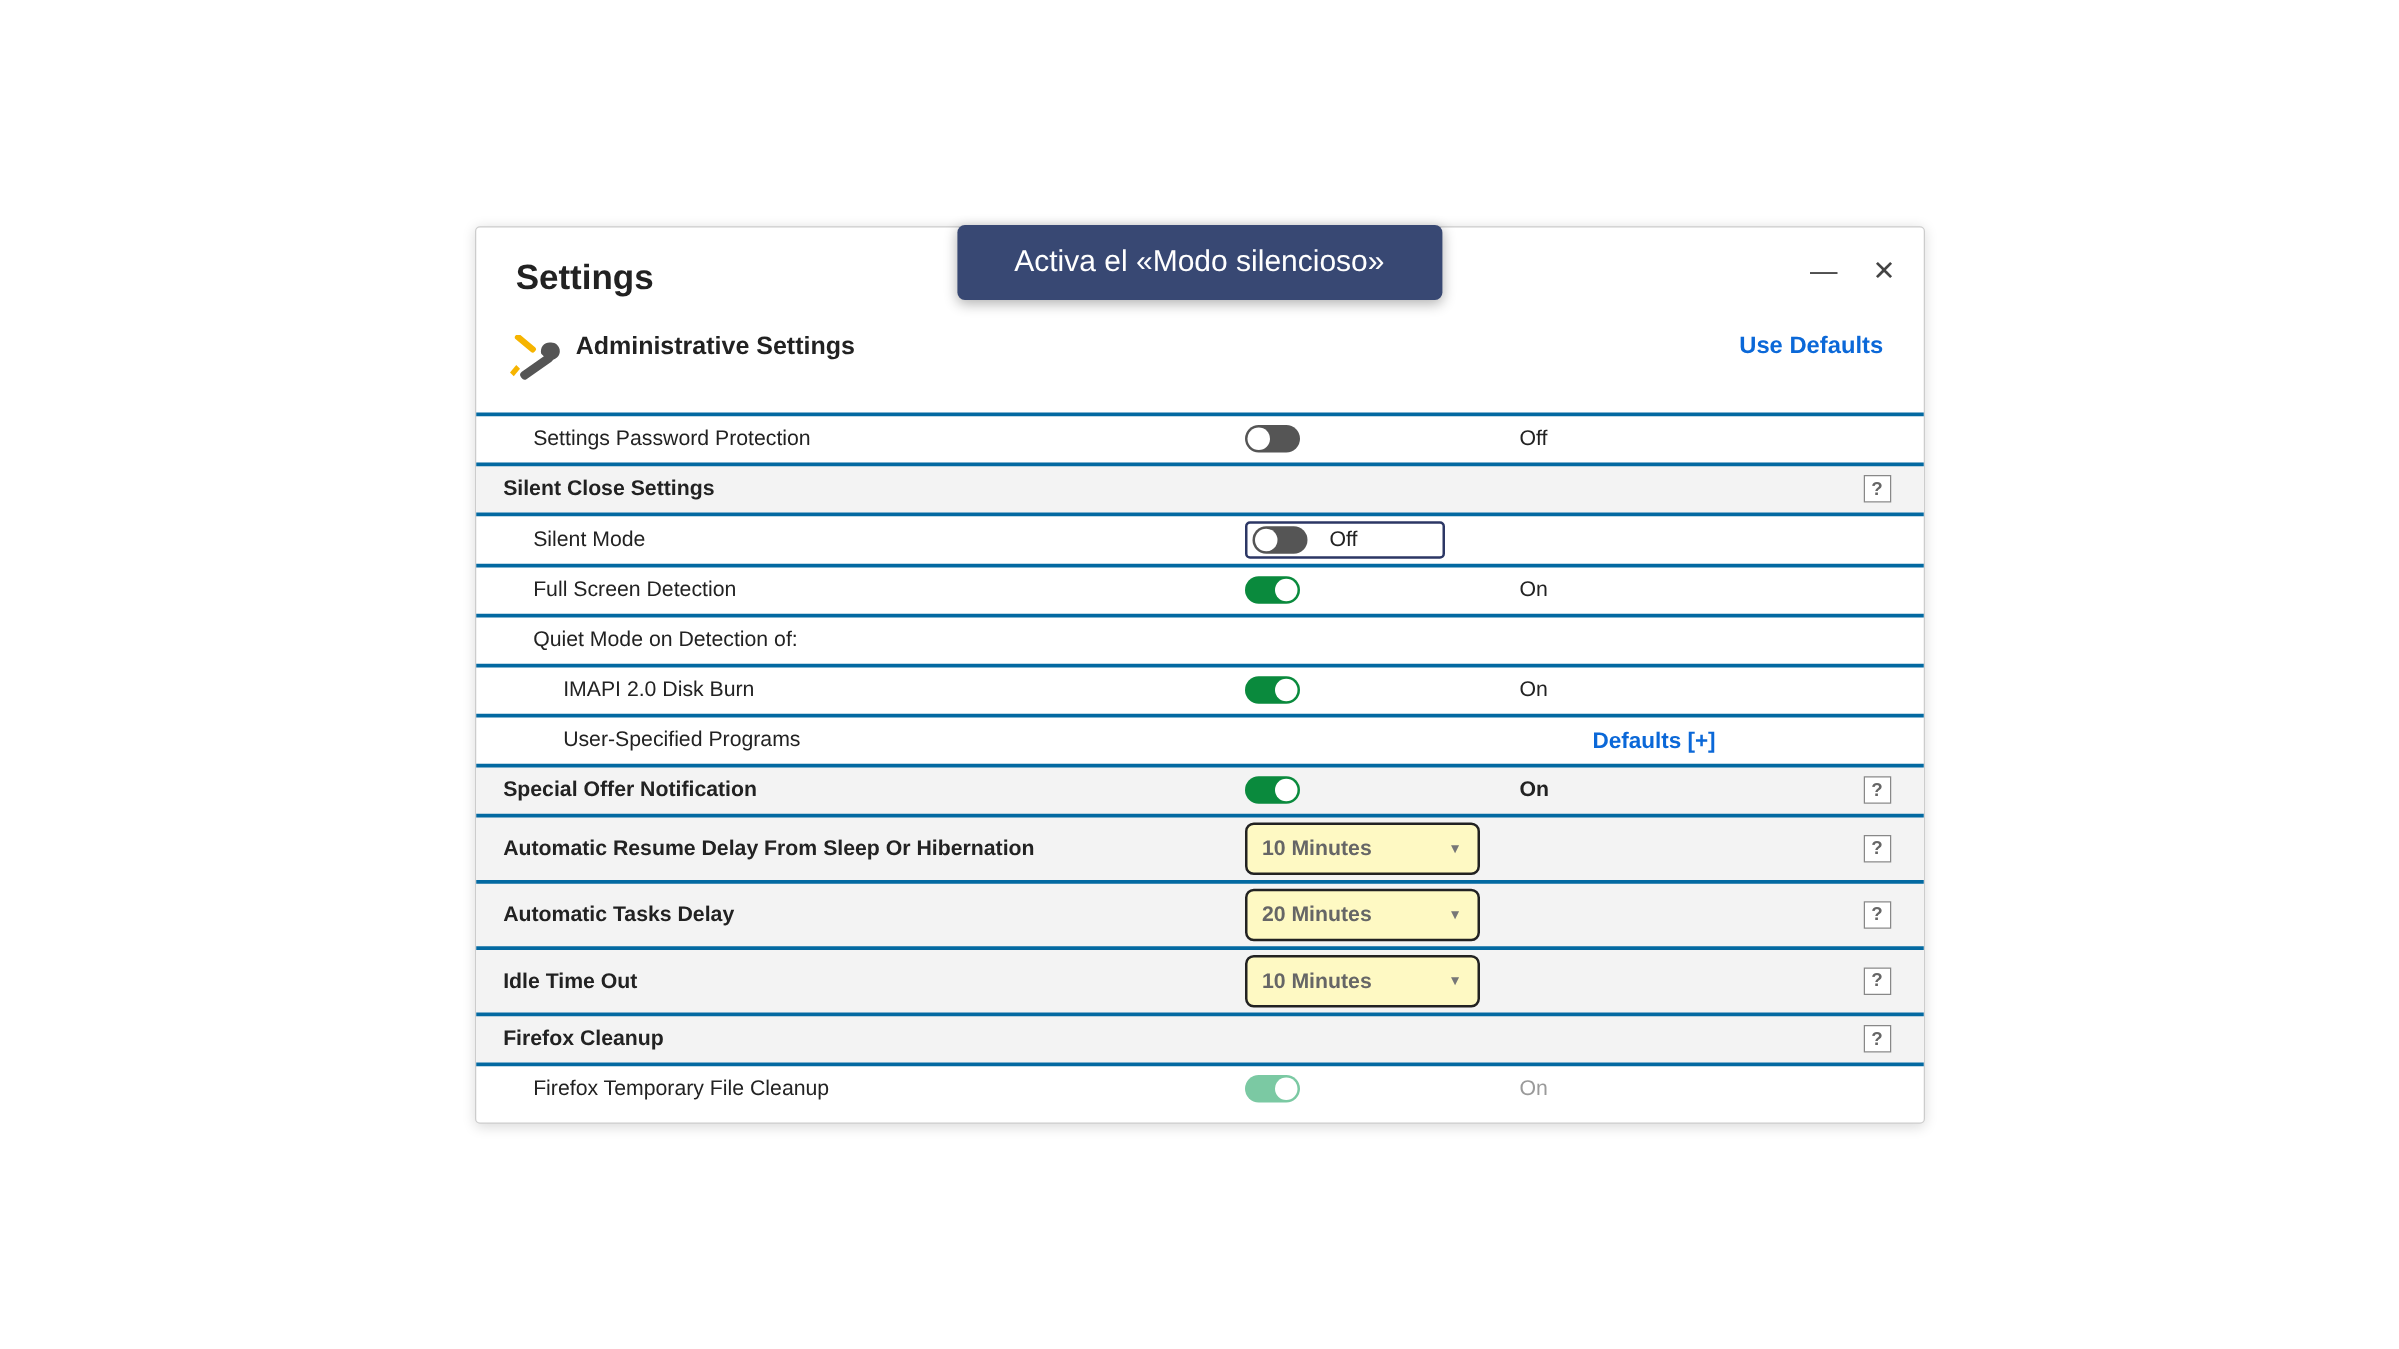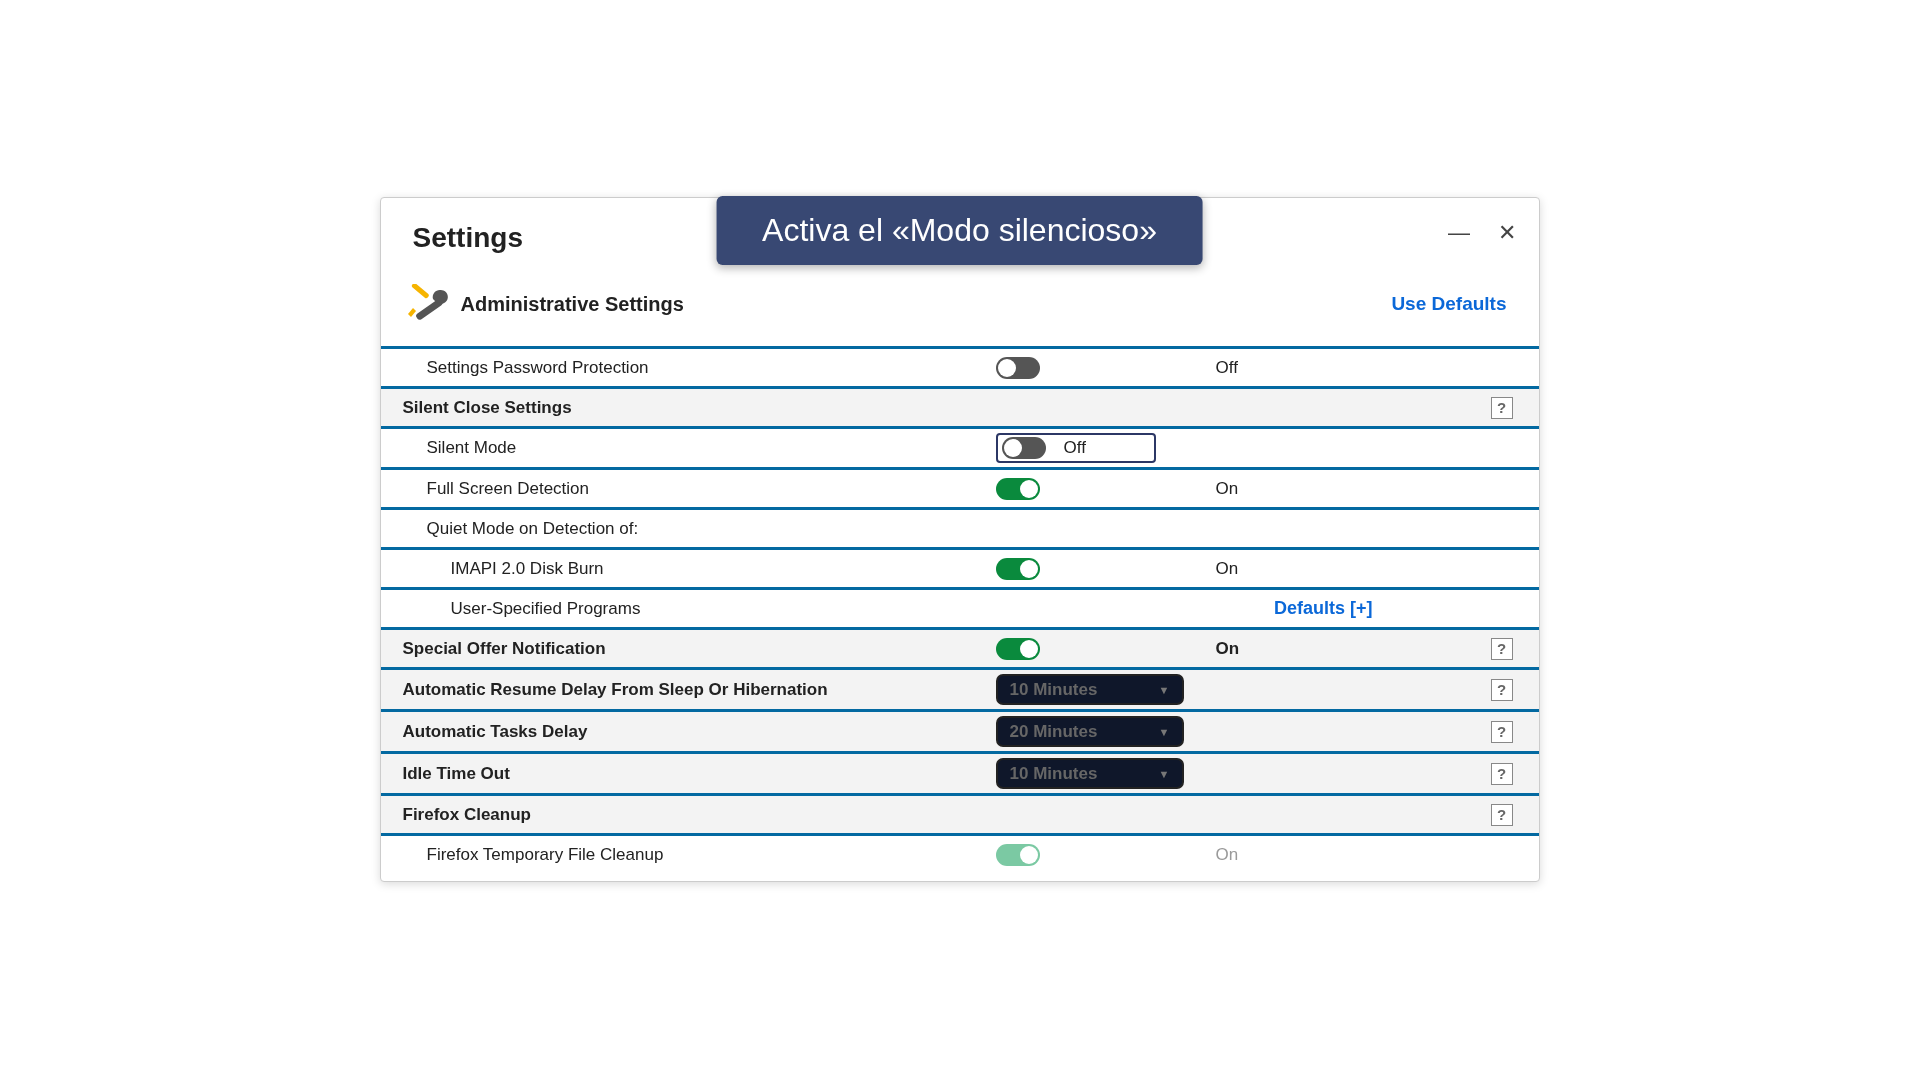--- a/index.html
+++ b/index.html
@@ -44,31 +44,31 @@
     color: #444;
   }
   .win-controls span { cursor: pointer; line-height: 1; }
   .callout {
     position: absolute;
     top: -2px;
     left: 50%;
     transform: translateX(-50%);
     background: #384873;
     color: #fff;
-    font-size: 32px;
+    font-size: 24px;
     font-weight: 500;
     padding: 16px 46px;
     border-radius: 6px;
     box-shadow: 0 3px 10px rgba(0,0,0,0.3);
     z-index: 50;
     white-space: nowrap;
   }
   .section-header {
     display: flex;
-    align-items: center;
+    align-items: flex-start;
     padding: 14px 32px 20px 22px;
   }
   .section-header .icon-wrap {
     width: 52px; height: 44px;
     display:flex; align-items:center; justify-content:center;
   }
   .section-title {
     font-size: 20px; font-weight: 700; color:#222; margin-left: 6px;
   }
   .use-defaults {
@@ -147,29 +147,29 @@
     font-weight: 700;
     font-size: 18px;
     cursor: pointer;
     margin-left: auto;
     padding-right: 110px;
   }
   .select {
     border: 2px solid #222;
     border-radius: 7px;
     width: 188px;
-    height: 31px;
+    height: 42px;
     display:flex;
     align-items:center;
     padding: 0 12px;
     color: #666;
     font-size: 17px;
     cursor: pointer;
     justify-content:space-between;
-    background:#0f172a;
+    background:#fef9c3;
   }
   .select .caret {
     font-size: 11px; color:#777;
   }
   .footer {
     display:flex;
     align-items:center;
     padding: 18px 28px 14px 24px;
   }
   .brand { display:flex; align-items:center; gap:8px;}

